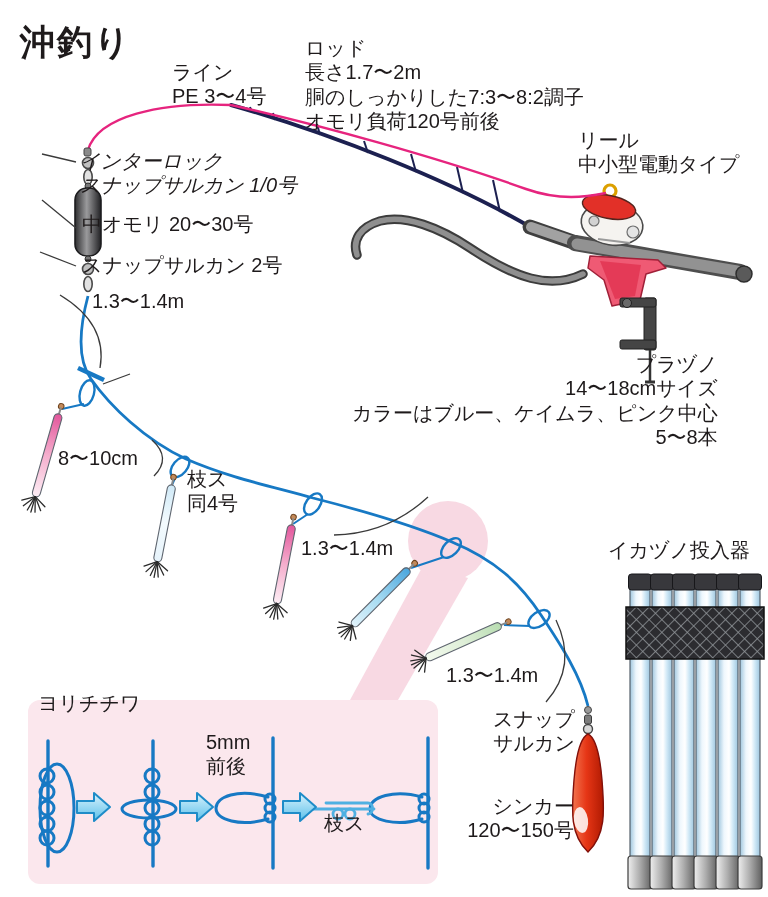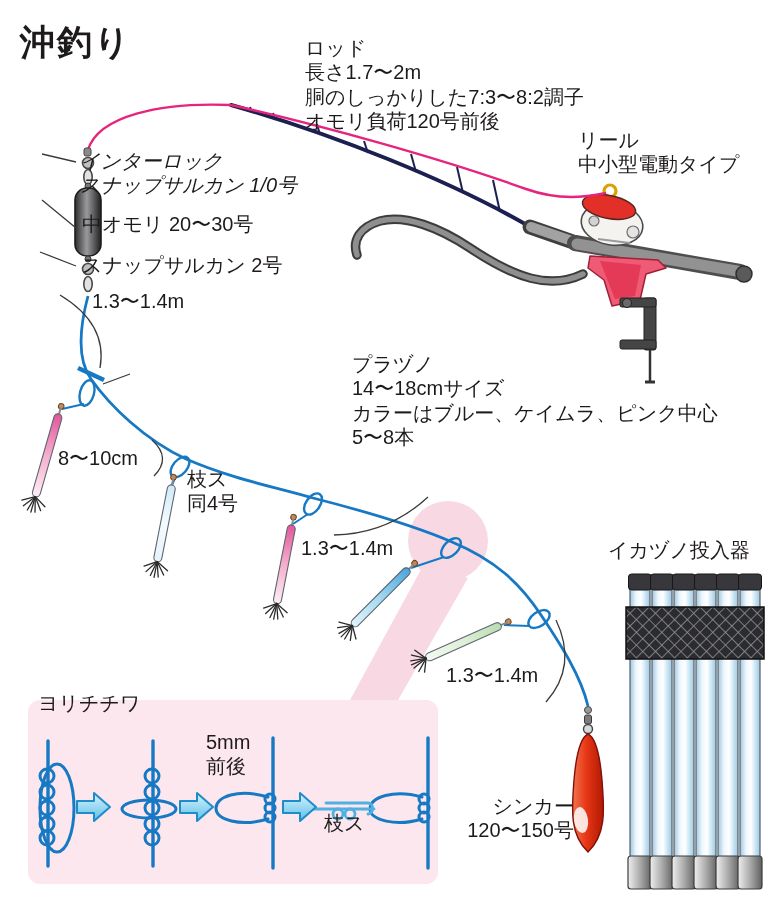--- a/index.html
+++ b/index.html
@@ -327,40 +327,44 @@
   </g>
 
   <g fill="url(#arrowG)" stroke="#1e8cc8" stroke-width="2" stroke-linejoin="round">
     <path transform="translate(77,784)" d="M 0,9 h 17 v -8 l 16,14 -16,14 v -8 h -17 z"></path>
     <path transform="translate(180,784)" d="M 0,9 h 17 v -8 l 16,14 -16,14 v -8 h -17 z"></path>
     <path transform="translate(283,784)" d="M 0,9 h 17 v -8 l 16,14 -16,14 v -8 h -17 z"></path>
   </g>
 </svg>
 
 <div class="lbl title" style="left:20px;top:16px;">沖釣り</div>
+<div class="lbl" style="left:172px;top:52px;">ライン
+PE 3〜4号</div>
 <div class="lbl" style="left:305px;top:28px;">ロッド
 長さ1.7〜2m
 胴のしっかりした7:3〜8:2調子
 オモリ負荷120号前後</div>
 <div class="lbl" style="left:578px;top:120px;">リール
 中小型電動タイプ</div>
 <div class="lbl" style="left:80px;top:141px;font-style:italic;">インターロック
 スナップサルカン 1/0号</div>
 <div class="lbl" style="left:82px;top:204px;">中オモリ 20〜30号</div>
 <div class="lbl" style="left:82px;top:245px;">スナップサルカン 2号</div>
 <div class="lbl" style="left:92px;top:281px;">1.3〜1.4m</div>
-<div class="lbl" style="left:352px;top:344px;">プラヅノ
+<div class="lbl" style="left:352px;top:344px;text-align:right;">プラヅノ
 14〜18cmサイズ
 カラーはブルー、ケイムラ、ピンク中心
 5〜8本</div>
 <div class="lbl" style="left:58px;top:438px;">8〜10cm</div>
 <div class="lbl" style="left:187px;top:459px;">枝ス
 同4号</div>
 <div class="lbl" style="left:301px;top:528px;">1.3〜1.4m</div>
 <div class="lbl" style="left:446px;top:655px;">1.3〜1.4m</div>
+<div class="lbl" style="left:493px;top:699px;">スナップ
+サルカン</div>
 <div class="lbl right" style="left:432px;top:786px;width:142px;">シンカー
 120〜150号</div>
 <div class="lbl" style="left:608px;top:530px;text-align:center;">イカヅノ投入器</div>
 <div class="lbl" style="left:38px;top:683px;">ヨリチチワ</div>
 <div class="lbl" style="left:206px;top:722px;">5mm
 前後</div>
 <div class="lbl" style="left:324px;top:803px;">枝ス</div>
 
 </div>
 

